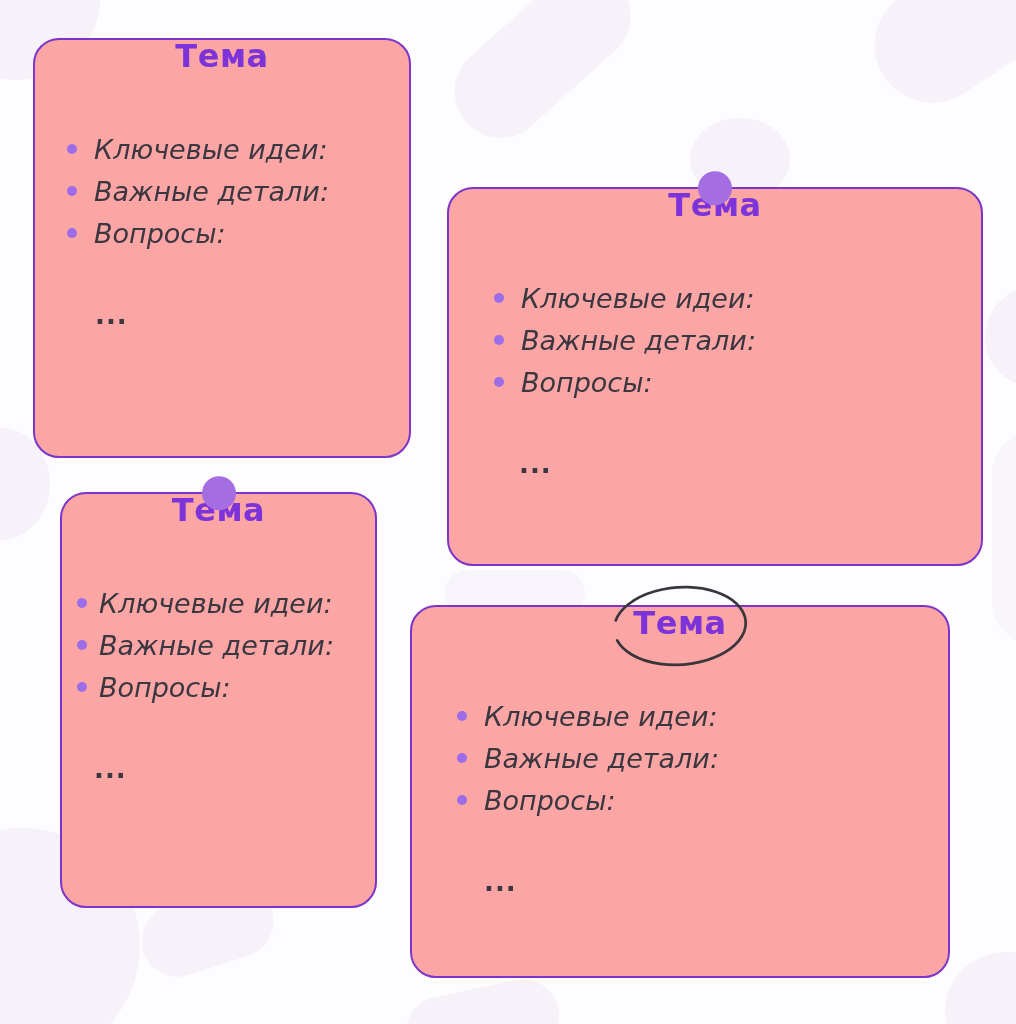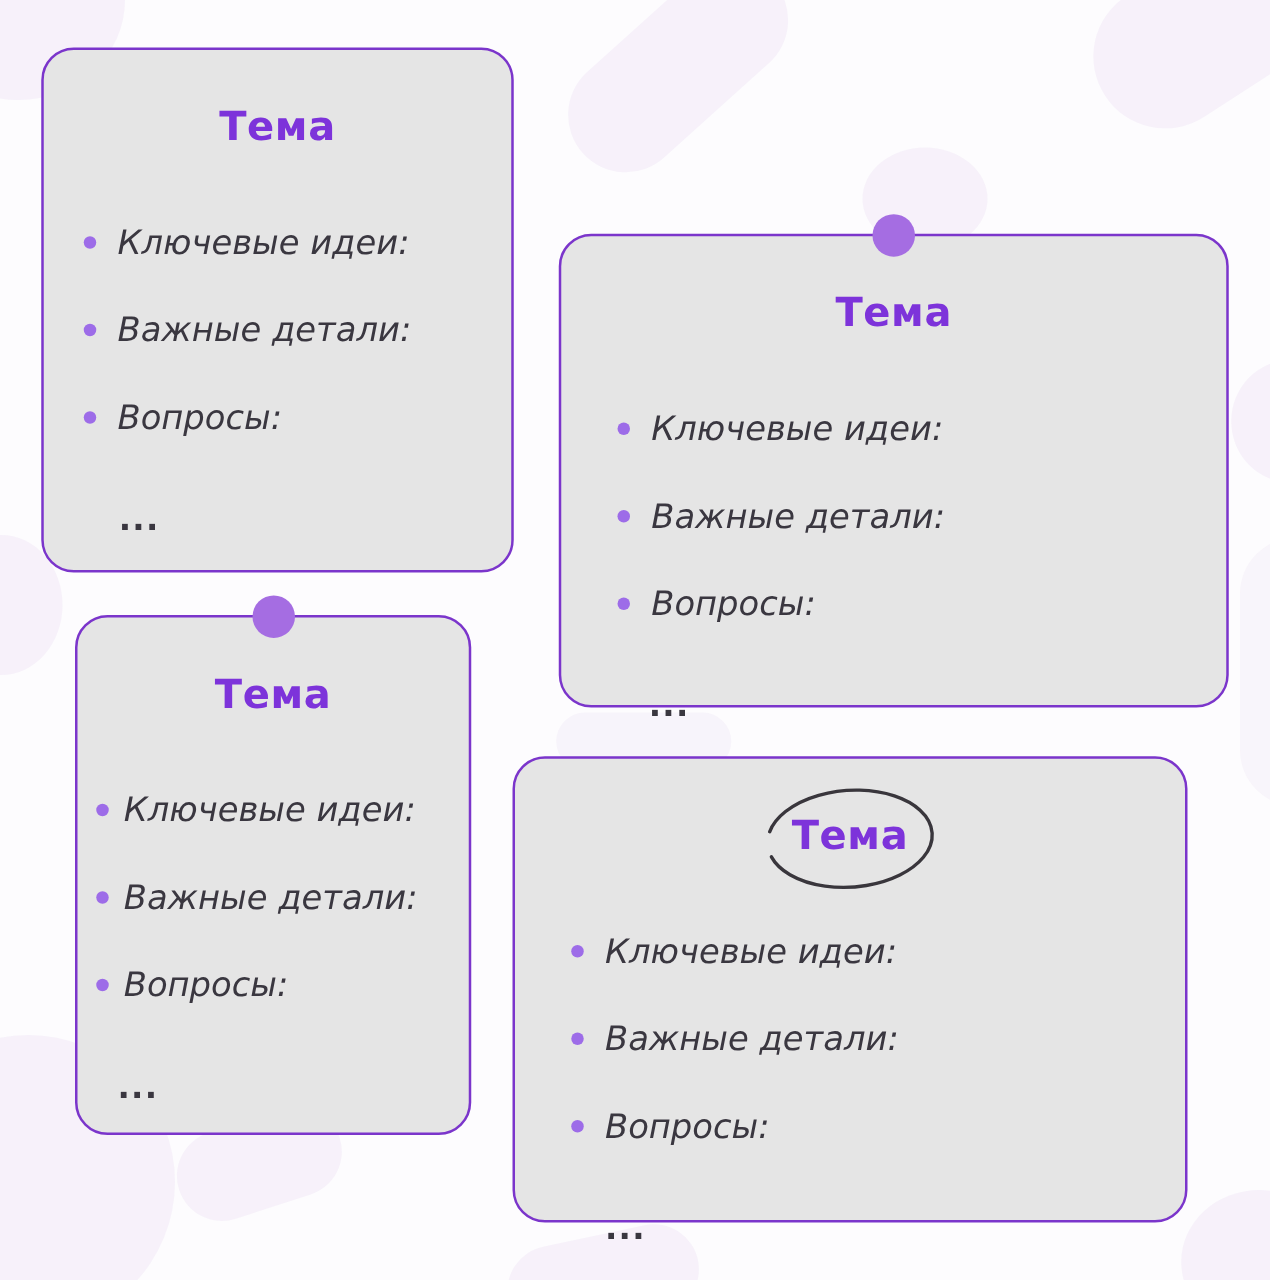--- a/index.html
+++ b/index.html
@@ -19,22 +19,21 @@
   .b-lmid   { left:-48px;  top:428px;  width:98px;  height:112px; border-radius:50%; }
   .b-gap    { left:445px;  top:570px;  width:140px; height:46px;  border-radius:30px; opacity:.55; }
   .b-bl     { left:-95px;  top:828px;  width:235px; height:235px; border-radius:50%; }
   .b-c3     { left:140px;  top:895px;  width:135px; height:72px;  transform:rotate(-18deg); }
   .b-bmid   { left:405px;  top:988px;  width:155px; height:72px;  transform:rotate(-12deg); }
   .b-br     { left:945px;  top:952px;  width:125px; height:115px; border-radius:50%; }
 
   
   .card {
     position:absolute; box-sizing:border-box;
-    background:#e5e5e5; border:2.5px solid #7B35CB; border-radius:26px;
-    padding-top:45px;
+    background:#fca5a5; border:2.5px solid #7B35CB; border-radius:26px;
   }
   .c1 { left:33px;  top:38px;  width:378px; height:420px; }
   .c2 { left:447px; top:187px; width:536px; height:379px; }
   .c3 { left:60px;  top:492px; width:317px; height:416px; }
   .c4 { left:410px; top:605px; width:540px; height:373px; }
 
   .pin {
     position:absolute; top:0; left:50%;
     width:34px; height:34px; border-radius:50%;
     background:#A56DE2; transform:translate(-50%,-52%);
@@ -49,21 +48,21 @@
   .sketch {
     position:absolute; left:50%; top:58%;
     width:148px; height:90px;
     transform:translate(-50%,-50%) rotate(-4deg);
     pointer-events:none;
   }
 
   .notes { list-style:none; margin:56px 0 0 0; padding:0 0 0 var(--ul-pad,32px); }
   .notes li {
     display:flex; align-items:center; height:42px;
-    font-size:27px; font-style:italic; color:#3A3740;margin-top:28px;
+    font-size:27px; font-style:italic; color:#3A3740;
   }
   .dot {
     width:10px; height:10px; border-radius:50%;
     background:#9D6CE8; margin-right:17px; flex:0 0 auto;
   }
   .c3 .dot { margin-right:12px; }
 
   .more {
     margin-top:46px; padding-left:var(--more-pad,60px);
     font-size:26px; font-weight:600; letter-spacing:1px; color:#3A3740;

